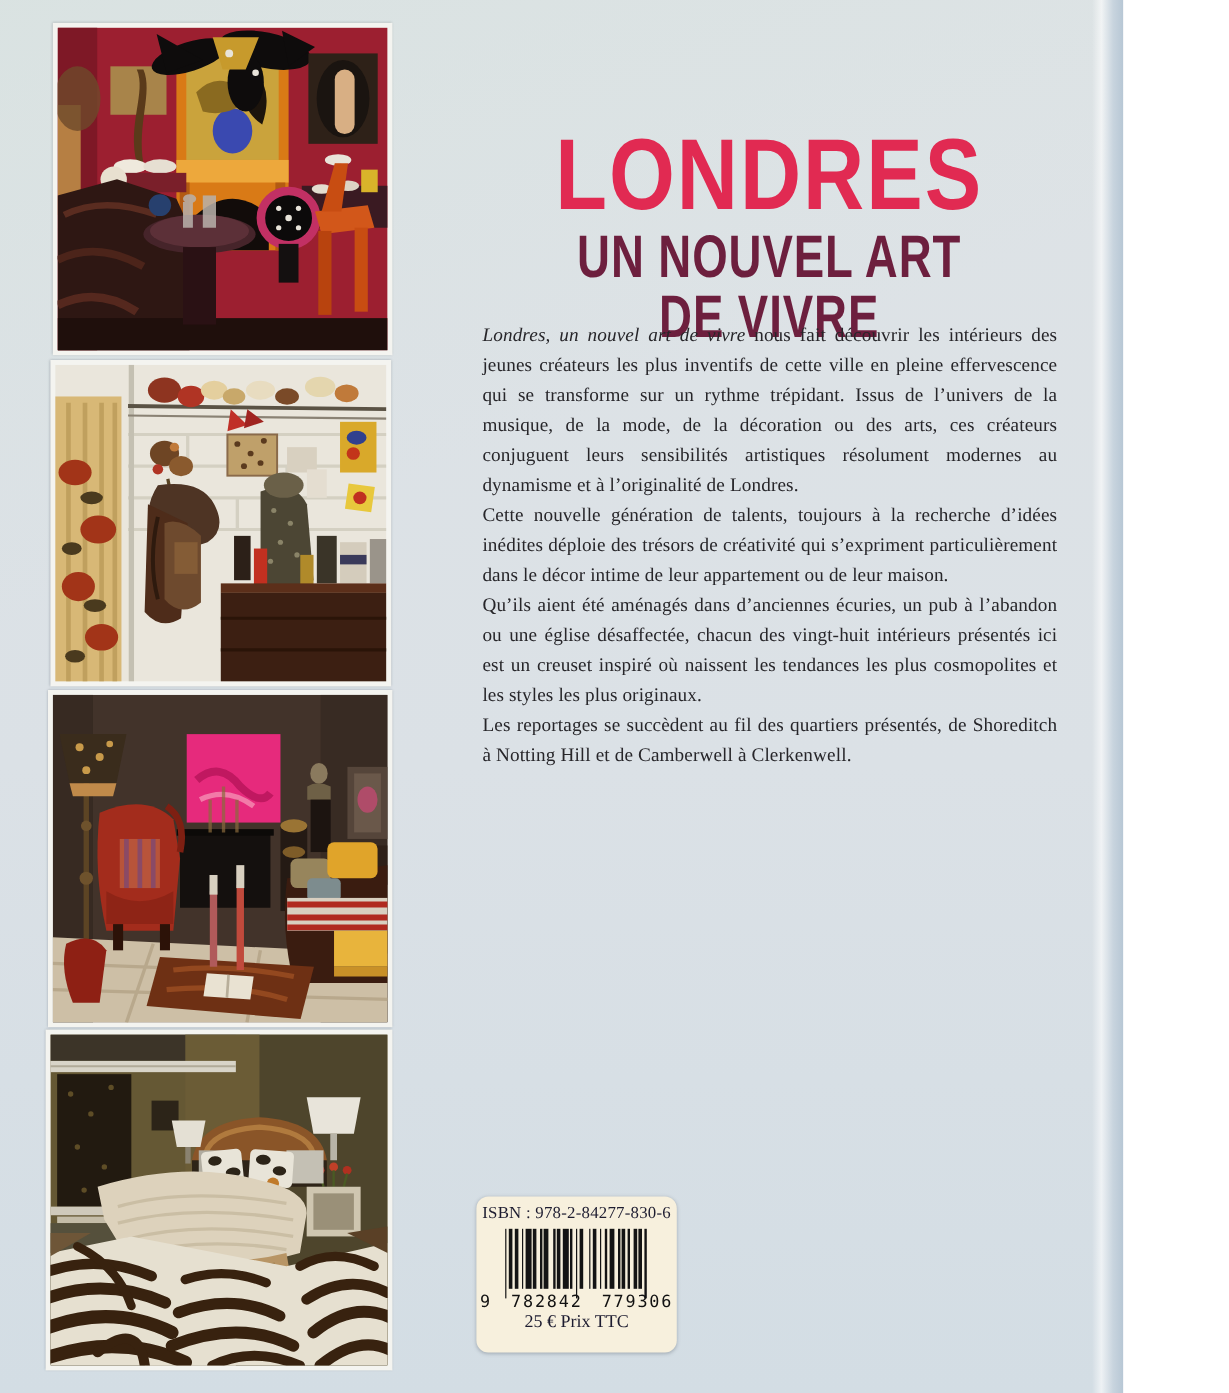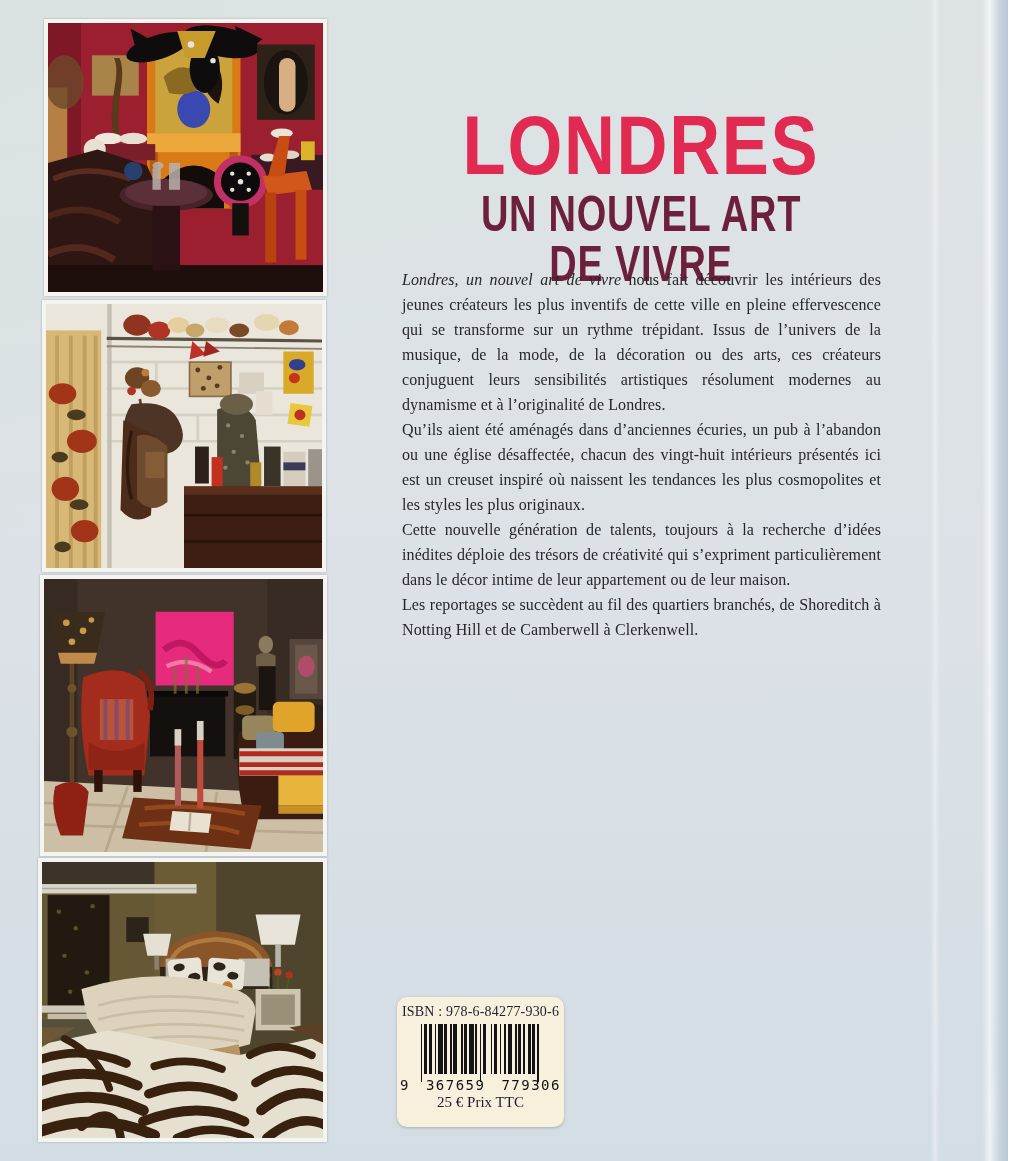--- a/index.html
+++ b/index.html
@@ -1,20 +1,20 @@
 <!DOCTYPE html>
 <html><head>
 <meta charset="utf-8">
 <style>
   * { margin:0; padding:0; box-sizing:border-box; }
   html,body { width:1024px; height:1161px; }
   body { font-family:"Liberation Serif", serif; }
 
   .cover {
-    position:relative; width:1008px; height:1161px; overflow:hidden;
+    position:relative; width:936px; height:1161px; overflow:hidden;
     background:
       linear-gradient(160deg, rgba(214,226,222,.55) 0%, rgba(214,226,222,0) 35%),
       linear-gradient(180deg, #dee3e6 0%, #dbe1e6 55%, #d3dde4 100%);
   }
   .sheen {
     position:absolute; left:930px; top:0; width:10px; height:100%;
     background:linear-gradient(90deg, rgba(255,255,255,0) 0%, rgba(255,255,255,.38) 50%, rgba(255,255,255,0) 100%);
     pointer-events:none;
   }
   .page-edge {
@@ -427,27 +427,27 @@
         <path d="M80 100 Q92 90 102 96" stroke-width="3.4"></path>
       </g>
     </svg>
   </div>
 
   <h1 class="title">LONDRES</h1>
   <h2 class="subtitle">UN NOUVEL ART DE VIVRE</h2>
 
   <div class="synopsis">
     <p><span class="lead-italic">Londres, un nouvel art de vivre</span><span> nous fait découvrir les intérieurs des jeunes créateurs les plus inventifs de cette ville en pleine effervescence qui se transforme sur un rythme trépidant. Issus de l’univers de la musique, de la mode, de la décoration ou des arts, ces créateurs conjuguent leurs sensibilités artistiques résolument modernes au dynamisme et à l’originalité de Londres.</span></p>
+    <p>Cette nouvelle génération de talents, toujours à la recherche d’idées inédites déploie des trésors de créativité qui s’expriment particulièrement dans le décor intime de leur appartement ou de leur maison.</p>
     <p>Qu’ils aient été aménagés dans d’anciennes écuries, un pub à l’abandon ou une église désaffectée, chacun des vingt-huit intérieurs présentés ici est un creuset inspiré où naissent les tendances les plus cosmopolites et les styles les plus originaux.</p>
-    <p>Cette nouvelle génération de talents, toujours à la recherche d’idées inédites déploie des trésors de créativité qui s’expriment particulièrement dans le décor intime de leur appartement ou de leur maison.</p>
-    <p>Les reportages se succèdent au fil des quartiers branchés, de Shoreditch à Notting Hill et de Camberwell à Clerkenwell.</p>
+    <p>Les reportages se succèdent au fil des quartiers présentés, de Shoreditch à Notting Hill et de Camberwell à Clerkenwell.</p>
   </div>
 
   <div class="isbn-label">
-    <div class="isbn-line">ISBN : 978-6-84277-930-6</div>
+    <div class="isbn-line">ISBN : 978-2-84277-830-6</div>
     <div class="barcode" id="barcode">
         <span class="bar" style="width: 1.55px; height: 58px;"></span>
         <span style="width: 1.55px; height: 58px;"></span>
         <span class="bar" style="width: 3.1px; height: 50px;"></span>
         <span style="width: 1.55px; height: 50px;"></span>
         <span class="bar" style="width: 3.1px; height: 50px;"></span>
         <span style="width: 3.1px; height: 50px;"></span>
         <span class="bar" style="width: 1.55px; height: 50px;"></span>
         <span style="width: 1.55px; height: 50px;"></span>
         <span class="bar" style="width: 4.65px; height: 50px;"></span>
@@ -486,20 +486,20 @@
         <span style="width: 1.55px; height: 50px;"></span>
         <span class="bar" style="width: 1.55px; height: 50px;"></span>
         <span style="width: 3.1px; height: 50px;"></span>
         <span class="bar" style="width: 3.1px; height: 50px;"></span>
         <span style="width: 1.55px; height: 50px;"></span>
         <span class="bar" style="width: 3.1px; height: 50px;"></span>
         <span style="width: 1.55px; height: 50px;"></span>
         <span class="bar" style="width: 1.55px; height: 58px;"></span>
         <span style="width: 1.55px; height: 58px;"></span>
       </div>
-    <div class="digits">9 367659 779306</div>
+    <div class="digits">9 782842 779306</div>
     <div class="price-line">25 € Prix TTC</div>
   </div>
 
   <div class="sheen"></div>
   <div class="shine-blob"></div>
   <div class="page-edge"></div>
 </div>
 
 </body></html>

